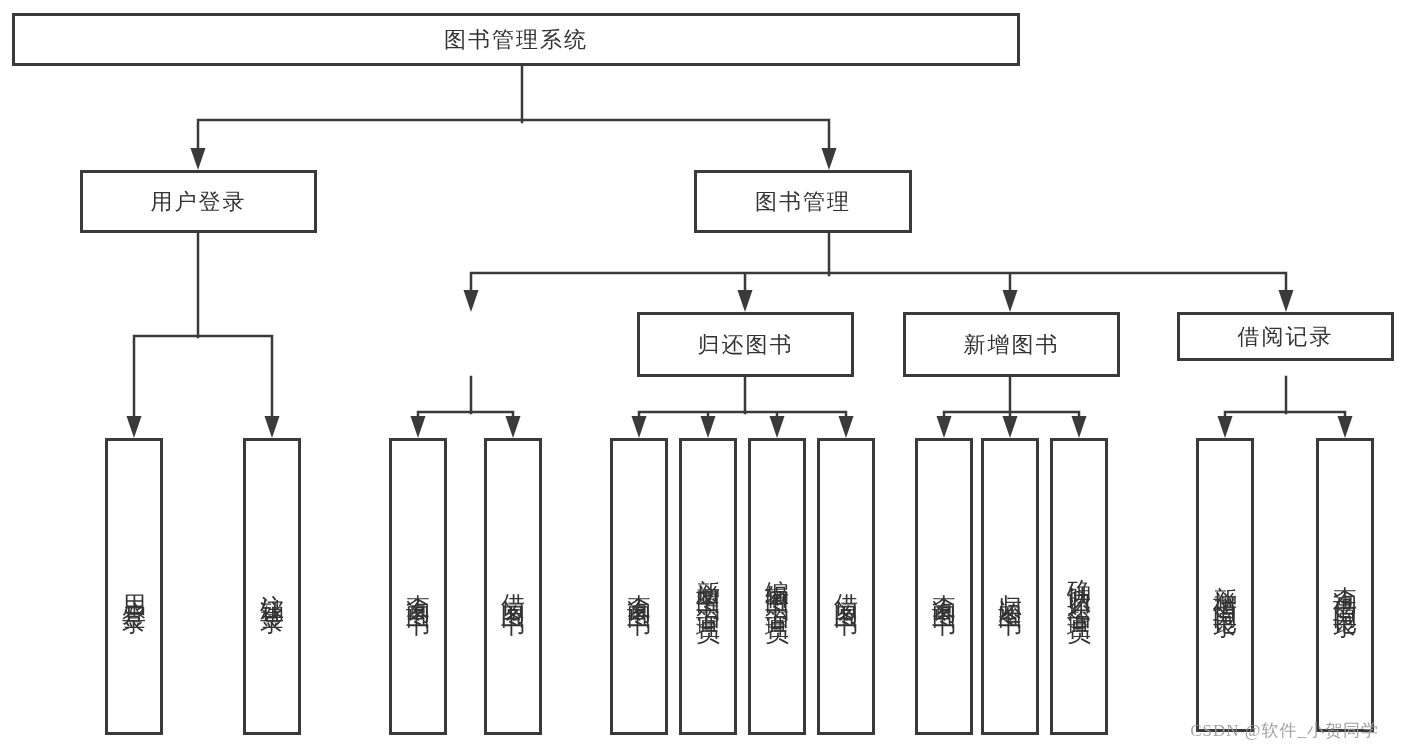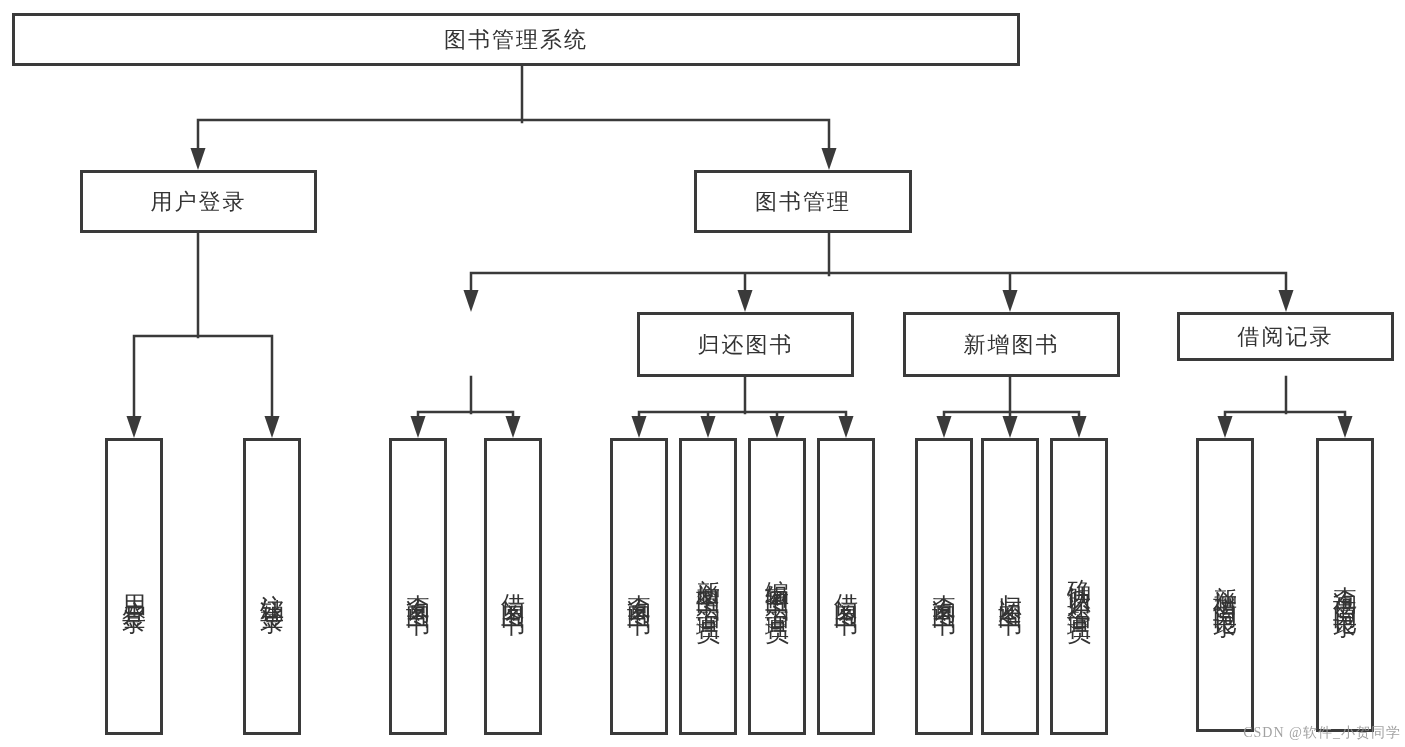--- a/index.html
+++ b/index.html
@@ -32,22 +32,22 @@
   }
   .leaf{
     writing-mode:vertical-rl;
     text-orientation:mixed;
     font-size:24px;
     letter-spacing:6px;
     white-space:normal;
   }
   .watermark{
     position:absolute;
-    right:4px;bottom:5px;
-    font-size:14px;
+    right:26px;bottom:5px;
+    font-size:17px;
     letter-spacing:1px;
     color:var(--watermark);
     opacity:.92;
     z-index:3;
     white-space:nowrap;
   }
 </style>
 </head>
 <body>
 

